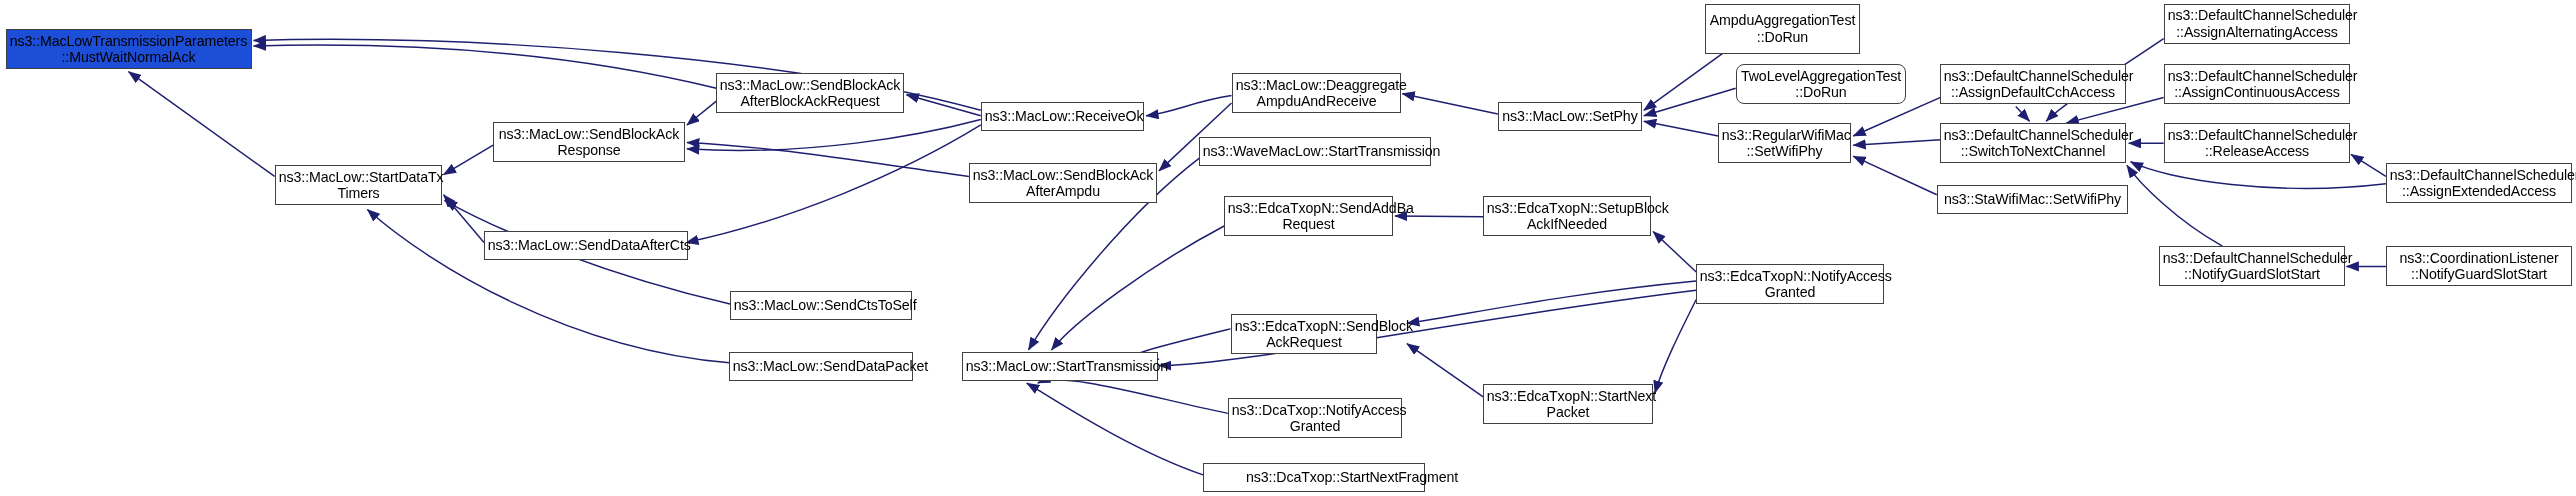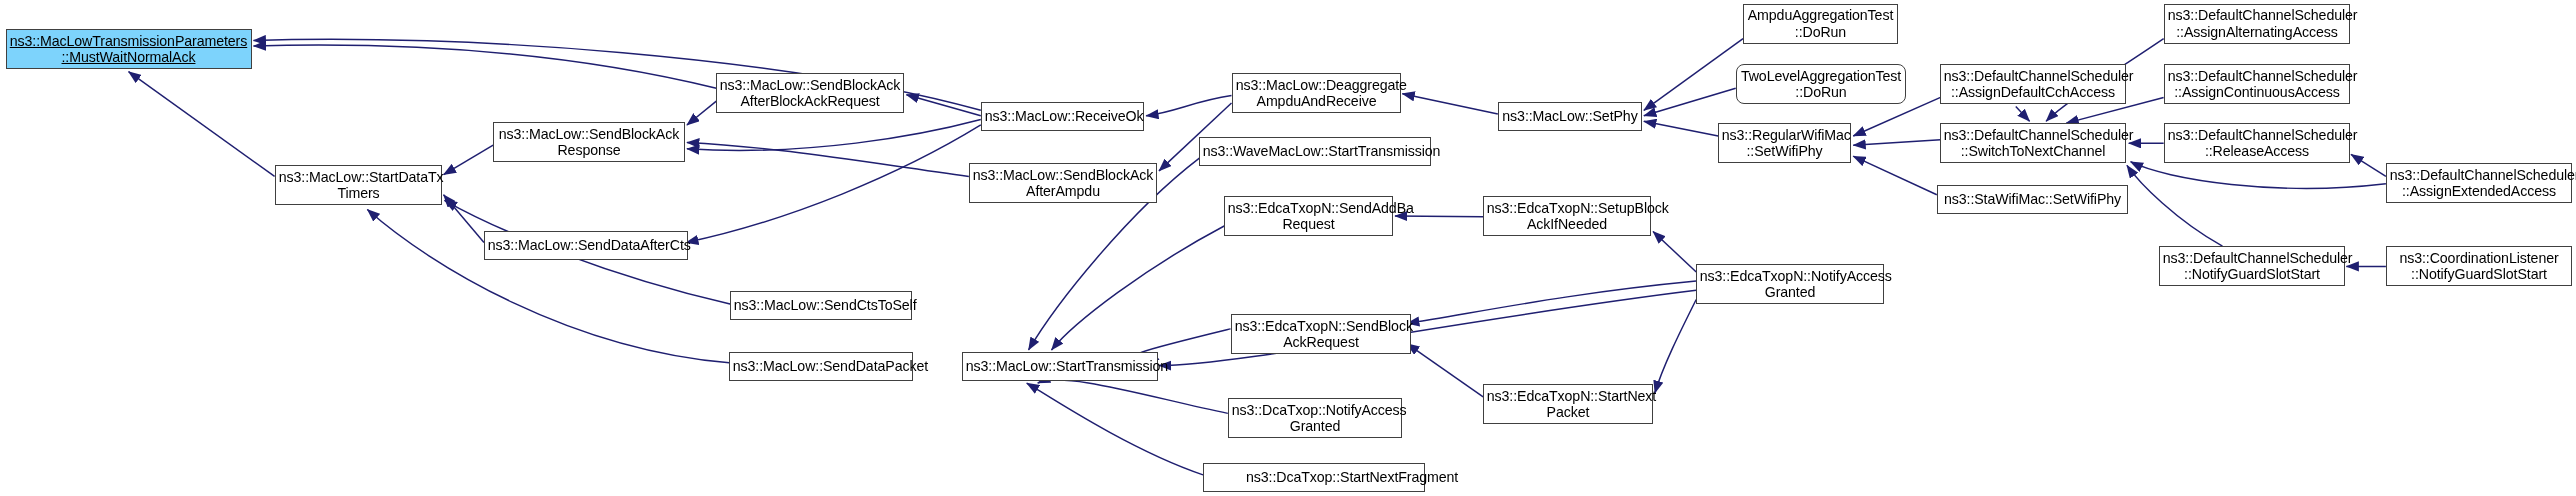--- a/index.html
+++ b/index.html
@@ -34,23 +34,22 @@
     border: 0.9px solid #404040;
     color: #000000;
     font-size: 14.2px;
     line-height: 16.5px;
     letter-spacing: -0.1px;
     white-space: pre-line;
     padding: 0 2.8px;
     cursor: pointer;
   }
   .node.root {
-    background: #7dd3fc;
+    background: #1d4ed8;
     border: 0.9px solid #404040;
-    text-decoration: underline;
   }
   .node .lbl {
     display: block;
     width: 100%;
     white-space: pre-line;
   }
 </style>
 </head>
 <body>
 
@@ -118,31 +117,31 @@
 AfterBlockAckRequest</span></div>
       <div class="node" style="left: 969px; top: 163px; width: 188px; height: 40px;"><span class="lbl">ns3::MacLow::SendBlockAck
 AfterAmpdu</span></div>
       <div class="node" style="left: 981px; top: 102px; width: 163px; height: 29px; align-items: center;"><span class="lbl">ns3::MacLow::ReceiveOk</span></div>
       <div class="node" style="left: 962px; top: 352px; width: 196px; height: 29px;"><span class="lbl">ns3::MacLow::StartTransmission</span></div>
       <div class="node" style="left: 1232px; top: 73px; width: 169px; height: 40px;"><span class="lbl">ns3::MacLow::Deaggregate
 AmpduAndReceive</span></div>
       <div class="node" style="left: 1199px; top: 137px; width: 232px; height: 29px;"><span class="lbl">ns3::WaveMacLow::StartTransmission</span></div>
       <div class="node" style="left: 1224px; top: 196px; width: 169px; height: 40px;"><span class="lbl">ns3::EdcaTxopN::SendAddBa
 Request</span></div>
-      <div class="node" style="left: 1231px; top: 314px; width: 180px; height: 40px;"><span class="lbl">ns3::EdcaTxopN::SendBlock
+      <div class="node" style="left: 1231px; top: 314px; width: 146px; height: 40px;"><span class="lbl">ns3::EdcaTxopN::SendBlock
 AckRequest</span></div>
       <div class="node" style="left: 1228px; top: 398px; width: 174px; height: 40px;"><span class="lbl">ns3::DcaTxop::NotifyAccess
 Granted</span></div>
       <div class="node" style="left: 1203px; top: 463px; width: 222px; height: 29px; padding-left: 42px;"><span class="lbl">ns3::DcaTxop::StartNextFragment</span></div>
       <div class="node" style="left: 1498px; top: 102px; width: 144px; height: 29px;"><span class="lbl">ns3::MacLow::SetPhy</span></div>
       <div class="node" style="left: 1483px; top: 196px; width: 168px; height: 40px;"><span class="lbl">ns3::EdcaTxopN::SetupBlock
 AckIfNeeded</span></div>
       <div class="node" style="left: 1483px; top: 384px; width: 170px; height: 40px;"><span class="lbl">ns3::EdcaTxopN::StartNext
 Packet</span></div>
-      <div class="node" style="left: 1743px; top: 3.7px; width: 155px; height: 40px;"><span class="lbl">AmpduAggregationTest
+      <div class="node" style="left: 1705px; top: 3.7px; width: 155px; height: 50px;"><span class="lbl">AmpduAggregationTest
 ::DoRun</span></div>
       <div class="node" style="left: 1736px; top: 64px; width: 170px; height: 40px; border-radius: 8px;"><span class="lbl">TwoLevelAggregationTest
 ::DoRun</span></div>
       <div class="node" style="left: 1718px; top: 123px; width: 133px; height: 40px;"><span class="lbl">ns3::RegularWifiMac
 ::SetWifiPhy</span></div>
       <div class="node" style="left: 1696px; top: 264px; width: 188px; height: 40px;"><span class="lbl">ns3::EdcaTxopN::NotifyAccess
 Granted</span></div>
       <div class="node" style="left: 1940px; top: 64px; width: 186px; height: 40px;"><span class="lbl">ns3::DefaultChannelScheduler
 ::AssignDefaultCchAccess</span></div>
       <div class="node" style="left: 1940px; top: 123px; width: 186px; height: 40px;"><span class="lbl">ns3::DefaultChannelScheduler

